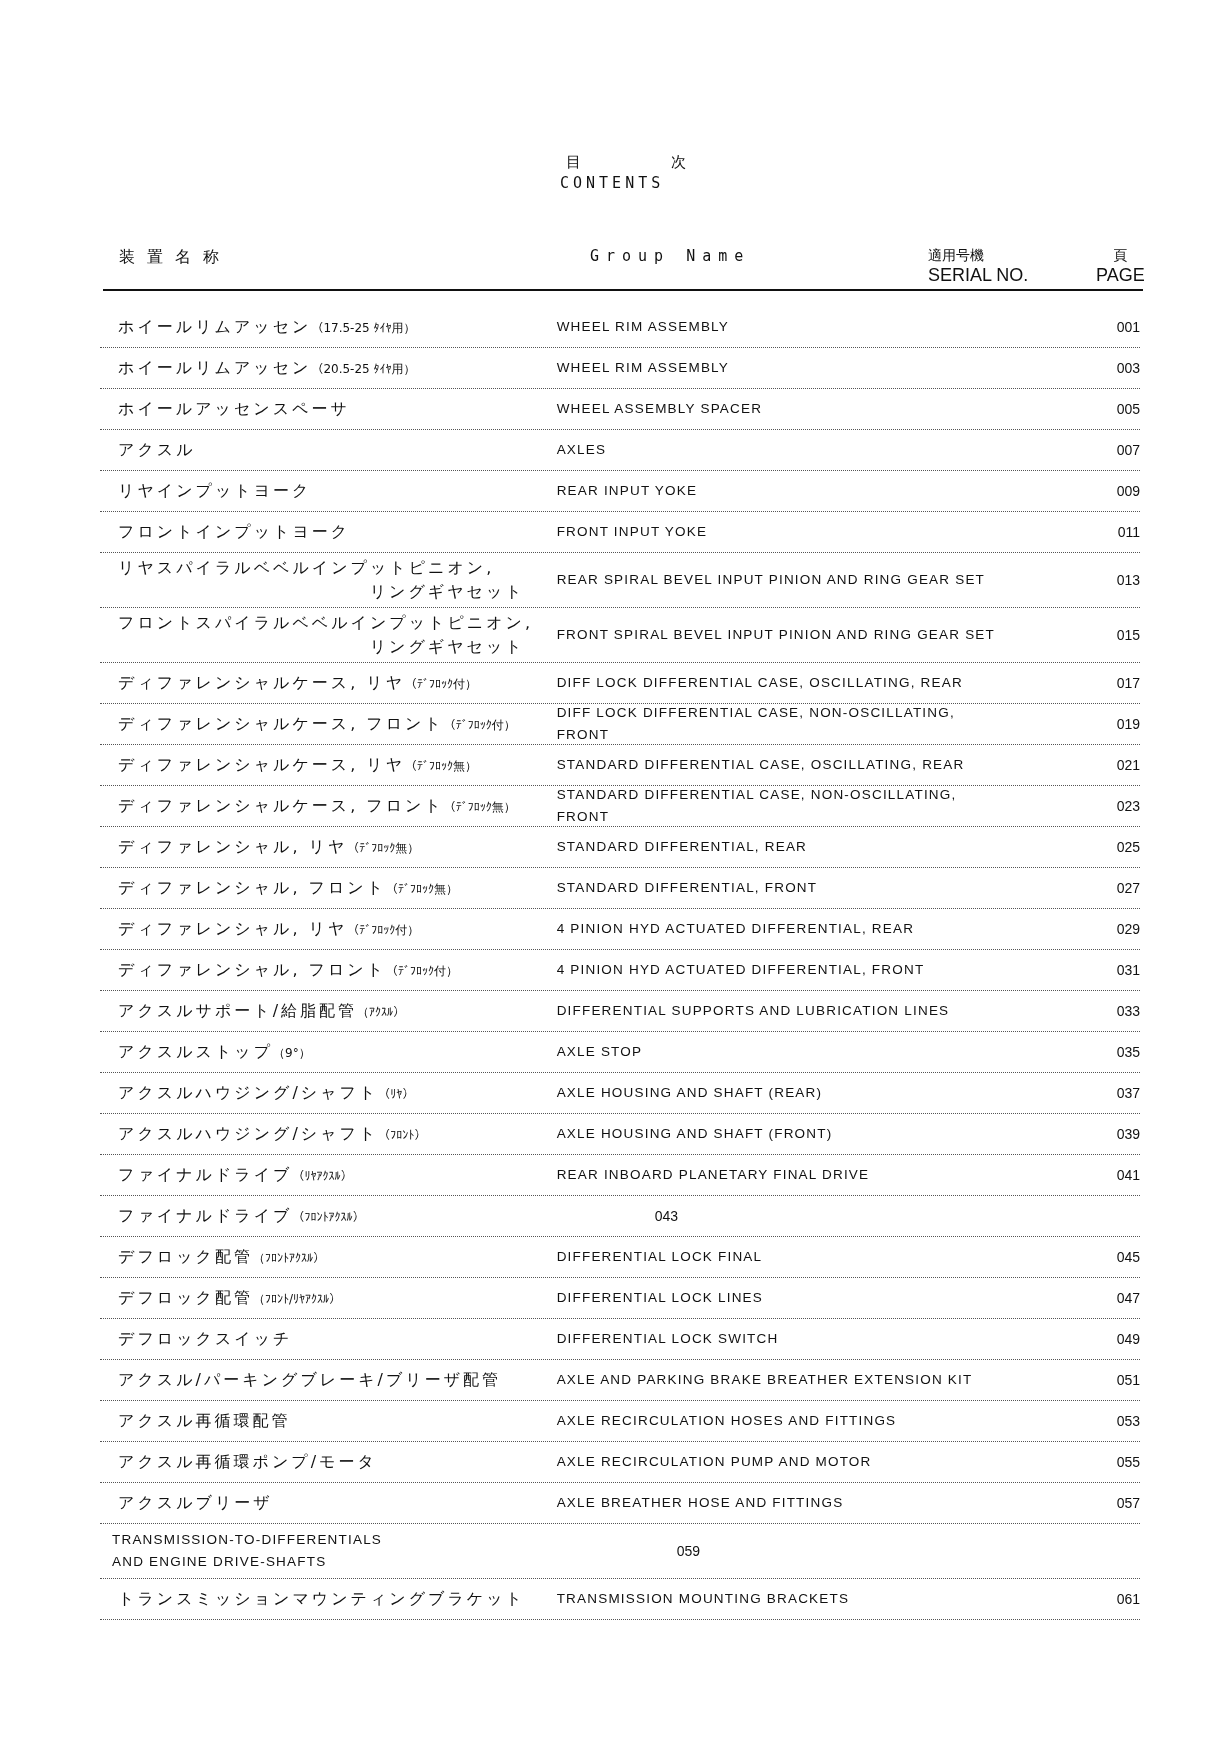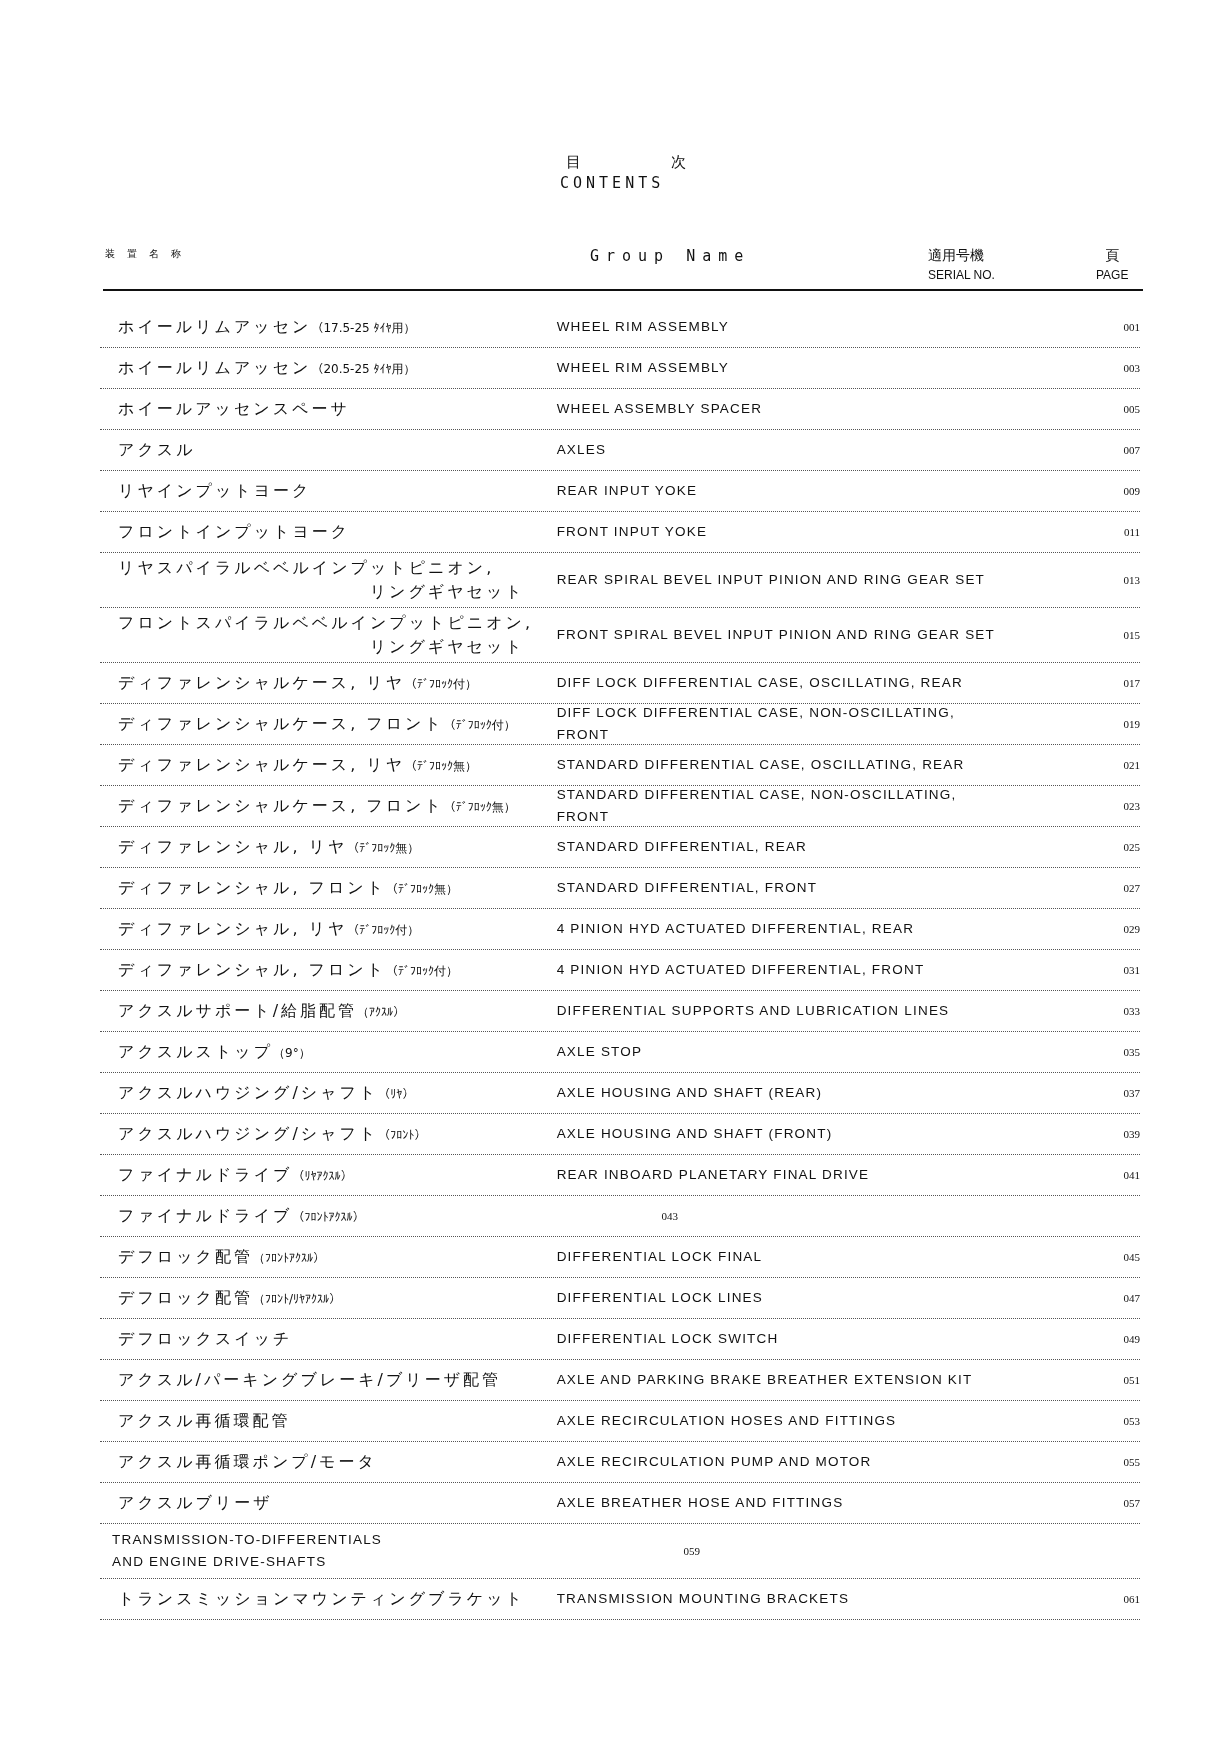--- a/index.html
+++ b/index.html
@@ -15,25 +15,25 @@
     font-size: 15px; display: flex; justify-content: space-between;
     width: 120px; margin-left: 6px; letter-spacing: 0;
   }
   .title-en {
     font-family: "DejaVu Sans Mono", "Liberation Mono", monospace;
     font-size: 15px; letter-spacing: 4px; margin-top: 2px;
   }
   .header {
     position: absolute; left: 103px; top: 245px; width: 1040px; height: 46px;
   }
-  .h-jp { position: absolute; left: 2px; top: 2px; font-size: 10px; letter-spacing: 12px; }
+  .h-jp { position: absolute; left: 16px; top: 2px; font-size: 16px; letter-spacing: 12px; }
   .h-en { position: absolute; left: 463px; top: 2px; font-size: 15px; letter-spacing: 7px;
           font-family: "DejaVu Sans Mono", "Liberation Mono", monospace; margin-left: 24px; }
   .h-serial { position: absolute; left: 825px; top: 0; font-size: 14px; line-height: 20px; }
-  .h-serial .sub, .h-page .sub { font-family: "Liberation Sans Narrow", "Liberation Sans", sans-serif; font-size: 12px; }
+  .h-serial .sub, .h-page .sub { font-family: "Liberation Sans Narrow", "Liberation Sans", sans-serif; font-size: 18px; }
   .h-page { position: absolute; left: 993px; top: 0; font-size: 14px; line-height: 20px; text-align: center; }
   .rule {
     position: absolute; left: 103px; top: 289px; width: 1040px; height: 2px; background: #111;
   }
   .rows { position: absolute; left: 100px; top: 307px; width: 1040px; }
   .row {
     position: relative; display: flex; align-items: center;
     border-bottom: 1px dotted #555;
   }
   .row.single { height: 40px; }
@@ -45,21 +45,21 @@
   .jp .note { font-size: 12px; letter-spacing: 0; }
   .jp .l2 { display: block; text-align: right; padding-right: 20px; }
   .en {
     width: 470px; padding-left: 12px; box-sizing: border-box;
     font-family: "Liberation Sans", sans-serif; font-size: 13.5px; letter-spacing: 1.2px;
     line-height: 22px;
   }
   .serial { width: 90px; }
   .page {
     width: 40px; text-align: right;
-    font-family: Liberation Serif, serif; font-size: 11px;
+    font-family: Liberation Sans, sans-serif; font-size: 14px;
   }
 </style>
 </head>
 <body>
 
 <div class="title-block">
   <div class="title-jp">
     <span>目</span>
     <span>次</span>
   </div>

